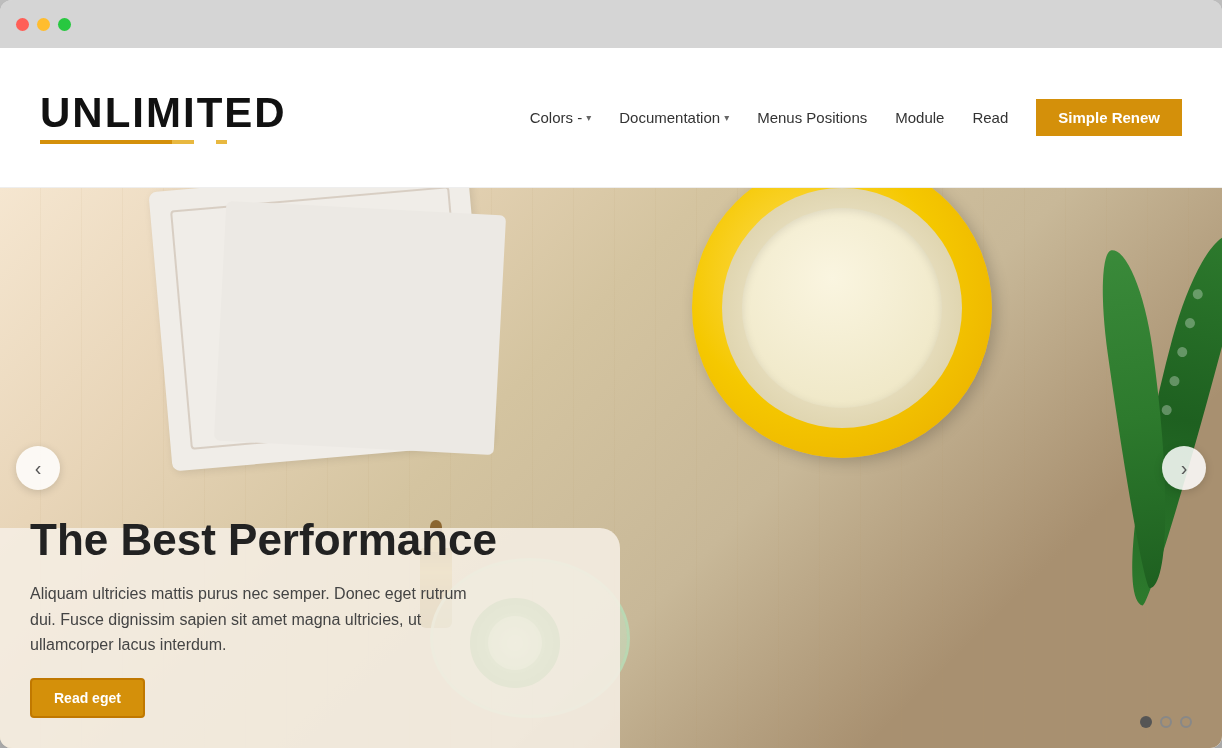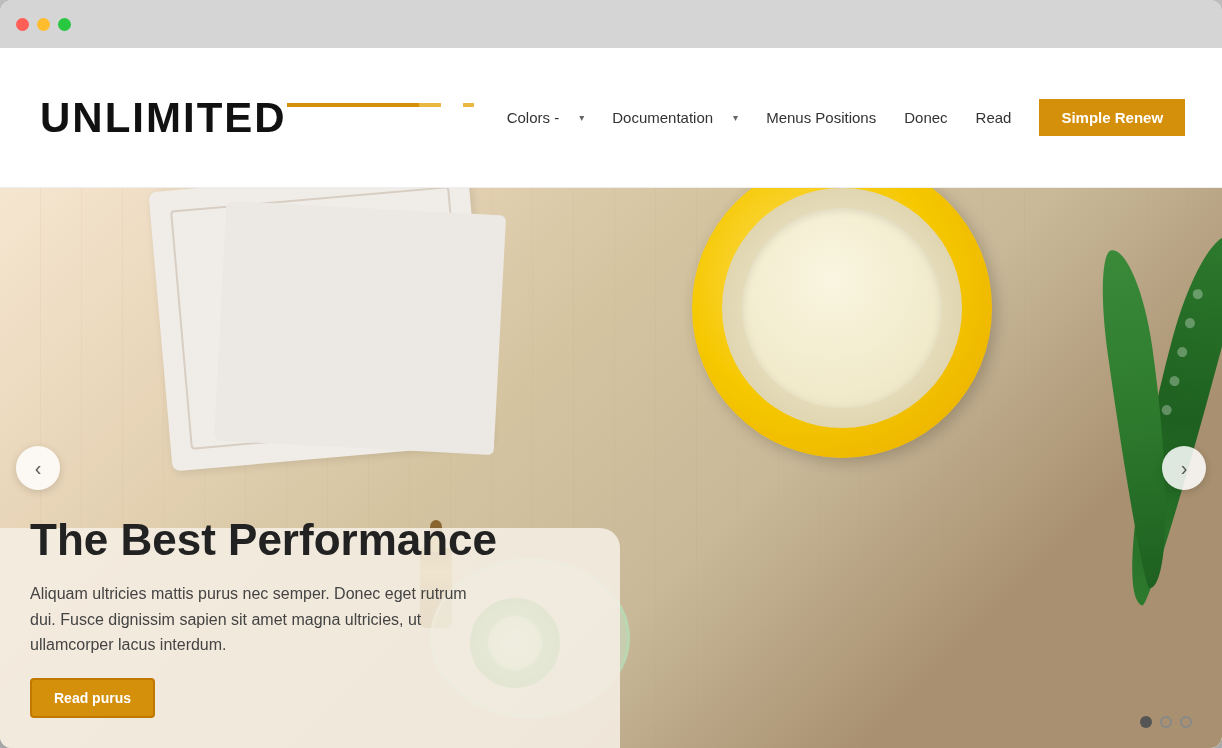--- a/index.html
+++ b/index.html
@@ -55,21 +55,21 @@
       display: flex;
       align-items: center;
       justify-content: space-between;
       padding: 0 40px;
       border-bottom: 1px solid #eee;
       flex-shrink: 0;
     }
 
     .logo-area {
       display: flex;
-      flex-direction: row;
+      flex-direction: column;
     }
 
     .logo-text {
       font-size: 42px;
       font-weight: 900;
       color: #111;
       letter-spacing: 2px;
       line-height: 1;
     }
 
@@ -85,21 +85,21 @@
       align-items: center;
       gap: 28px;
     }
 
     .nav-item {
       font-size: 15px;
       color: #333;
       cursor: pointer;
       display: flex;
       align-items: center;
-      gap: 20px;
+      gap: 4px;
       white-space: nowrap;
     }
 
     .nav-dropdown-arrow {
       font-size: 10px;
       color: #666;
     }
 
     .nav-btn {
       background: #d4900a;
@@ -432,21 +432,21 @@
         <div class="nav-item">
           <span>Documentation</span>
           <span class="nav-dropdown-arrow">▾</span>
         </div>
 
         <div class="nav-item">
           <span>Menus Positions</span>
         </div>
 
         <div class="nav-item">
-          <span>Donec</span>
+          <span>Module</span>
         </div>
 
         <div class="nav-item">
           <span>Read</span>
         </div>
 
         <button class="nav-btn">Simple Renew</button>
       </nav>
     </header>
 
@@ -465,21 +465,21 @@
           <div class="deco-cucumber"></div>
           <div class="deco-aloe-1"></div>
           <div class="deco-aloe-2"></div>
         </div>
 
         <div class="hero-overlay"></div>
 
         <div class="hero-content">
           <h1 class="hero-title">The Best Performance</h1>
           <p class="hero-desc">Aliquam ultricies mattis purus nec semper. Donec eget rutrum dui. Fusce dignissim sapien sit amet magna ultricies, ut ullamcorper lacus interdum.</p>
-          <button class="hero-btn">Read purus</button>
+          <button class="hero-btn">Read eget</button>
         </div>
       </div>
 
       <div class="slider-arrow slider-arrow-left">‹</div>
 
       <div class="slider-arrow slider-arrow-right">›</div>
 
       <div class="slider-dots">
         <div class="slider-dot active"></div>
         <div class="slider-dot inactive"></div>

